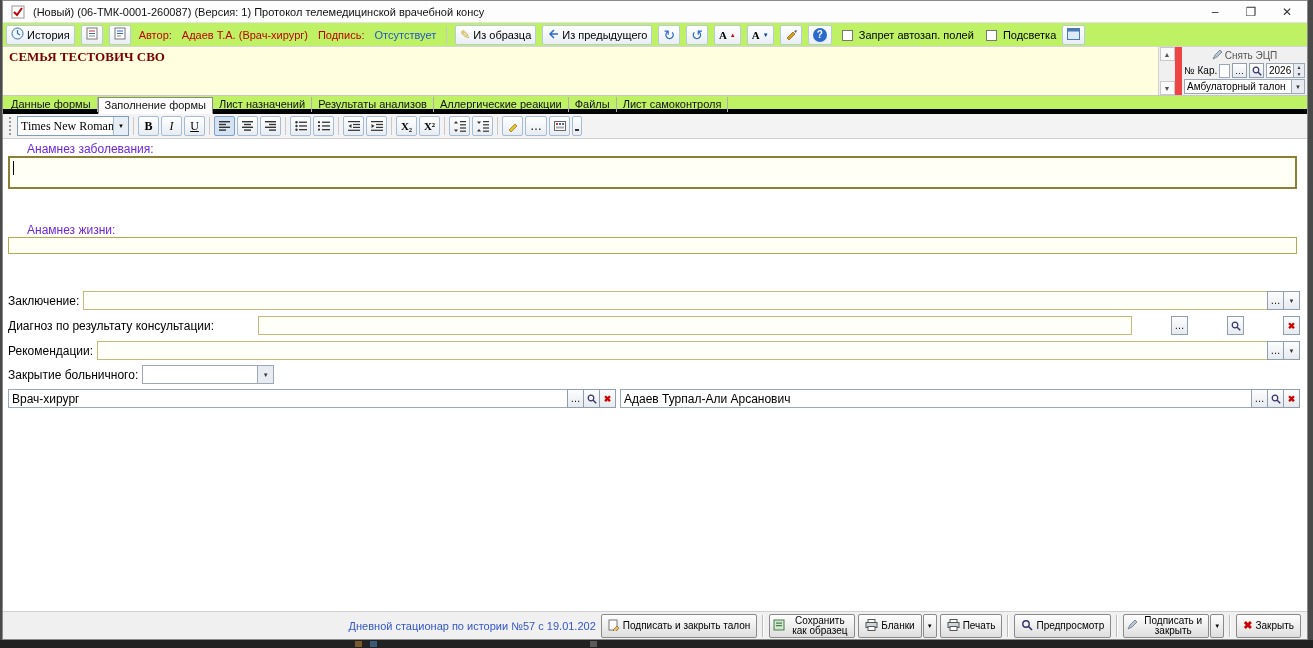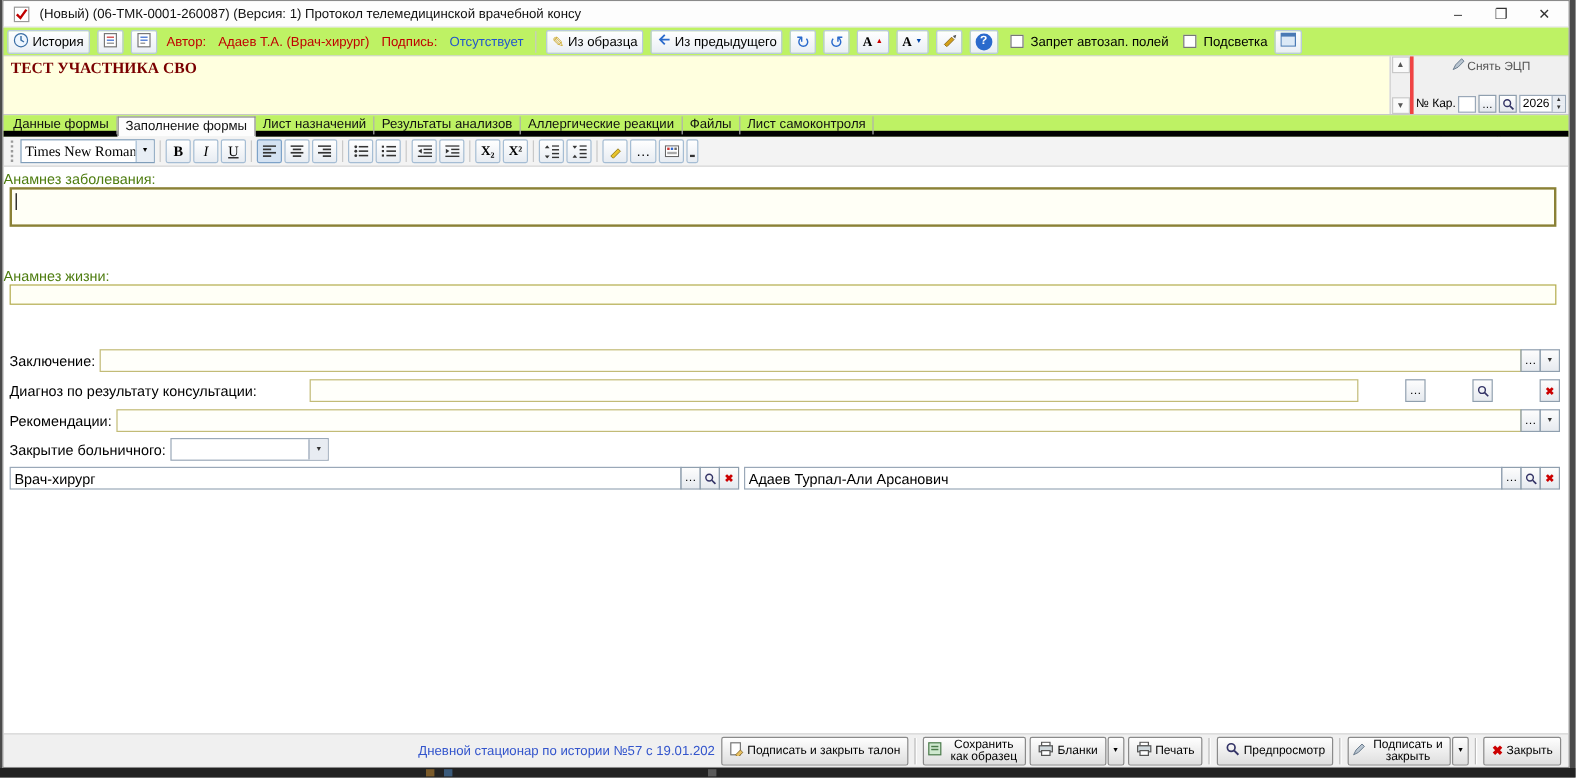--- a/index.html
+++ b/index.html
@@ -29,21 +29,21 @@
   .sepv { width:1px; height:18px; background:#c9c9c9; margin:0 2px; }
 
   
   .patient-strip { height:49px; display:flex; flex:0 0 auto; border-bottom:1px solid #c8c8c8; }
   .patient-info { flex:1; background:#ffffdf; padding:2px 6px; font-family:"Liberation Serif", serif; color:#7a0000; overflow:hidden; }
   .p-line1 { font-size:13px; font-weight:bold; }
   .p-line2 { font-size:11px; font-weight:bold; }
   .p-line3 { font-size:13px; font-weight:bold; }
   .vscroll { width:17px; background:#f0f0f0; border-left:1px solid #d0d0d0; display:flex; flex-direction:column; justify-content:space-between; align-items:center; }
   .vscroll .sb { font-size:7px; color:#555; width:15px; height:14px; display:flex; align-items:center; justify-content:center; border:1px solid #c9c9c9; background:#fafafa; }
-  .ecp-panel { width:132px; background:#f0f0f0; border-left:3px solid #ef4444; padding:1px 2px; display:flex; flex-direction:column; gap:17px; font-size:10px; }
+  .ecp-panel { width:132px; background:#f0f0f0; border-left:7px solid #ef4444; padding:1px 2px; display:flex; flex-direction:column; gap:1px; font-size:10px; }
   .ecp-row { display:flex; align-items:center; gap:2px; height:15px; }
   .ecp-row.center { justify-content:center; color:#555; }
   .mini-input { flex:1; height:14px; border:1px solid #9aa8b8; background:#fff; font-size:10px; padding:0 2px; min-width:0; }
   .mini-btn { height:15px; min-width:15px; border:1px solid #8f9fae; background:linear-gradient(#fff,#e4e8ee); font-size:9px; display:inline-flex; align-items:center; justify-content:center; padding:0 1px; }
   .spin { display:flex; align-items:stretch; border:1px solid #9aa8b8; background:#fff; height:15px; }
   .spin .val { width:26px; font-size:10px; display:flex; align-items:center; padding-left:2px; }
   .spin .arrows { display:flex; flex-direction:column; width:11px; border-left:1px solid #9aa8b8; }
   .spin .arrows span { flex:1; font-size:5px; display:flex; align-items:center; justify-content:center; background:#e8ecf2; color:#333; }
   .combo { display:flex; border:1px solid #9aa8b8; background:#fff; height:15px; align-items:center; flex:1; }
   .combo .cval { flex:1; padding:16px 2px; font-size:10px; white-space:nowrap; overflow:hidden; }
@@ -63,21 +63,21 @@
   .ed-btn svg { display:block; }
   .font-combo { display:flex; align-items:center; border:1px solid #7f9db9; background:#fff; height:20px; width:112px; }
   .font-combo .fname { flex:1; font-family:"Liberation Serif", serif; font-size:12px; padding:0 3px; white-space:nowrap; overflow:hidden; }
   .font-combo .farr { width:15px; align-self:stretch; border-left:1px solid #a9c0d6; background:#e8eef5; font-size:6px; display:flex; align-items:center; justify-content:center; }
   .b-serif { font-family:"Liberation Serif", serif; font-weight:bold; }
   .i-serif { font-family:"Liberation Serif", serif; font-style:italic; }
   .u-serif { font-family:"Liberation Serif", serif; text-decoration:underline; }
 
   
   .form-area { flex:1; background:#ffffff; position:relative; overflow:hidden; }
-  .flabel { position:absolute; left:0; font-size:12px; color:#4d7c0f; }
+  .flabel { position:absolute; left:24px; font-size:12px; color:#6d28d9; }
   .bigfield { position:absolute; left:5px; right:10px; background:#fffff6; }
   .bigfield.focused { border:2px solid #8a8136; }
   .bigfield.thin { border:1px solid #b3ac4e; }
   .caret { display:inline-block; width:1px; height:14px; background:#000; margin:3px 0 0 3px; }
   .frow { position:absolute; left:5px; right:7px; display:flex; align-items:center; height:19px; }
   .frow .lbl { font-size:12px; margin-right:4px; white-space:nowrap; }
   .tfield { flex:1; height:19px; border:1px solid #c2bb77; background:#fffffa; font-size:12px; padding:0 3px; min-width:0; }
   .sq-btn { width:17px; height:19px; border:1px solid #8f9fae; background:linear-gradient(#fdfdfd,#e6eaef); font-size:10px; display:inline-flex; align-items:center; justify-content:center; margin-left:-1px; }
   .sq-btn .xred { color:#cc0000; font-size:9px; font-weight:bold; }
   .sq-btn .darr { font-size:6px; color:#333; }
@@ -192,21 +192,21 @@
     <span class="tb-btn">
       <span><svg width="13" height="12">
             <rect x="0.5" y="0.5" width="12" height="11" fill="#dce9f7" stroke="#4a7ab5"></rect>
             <rect x="0.5" y="0.5" width="12" height="3" fill="#4a7ab5"></rect>
           </svg></span>
     </span>
   </div>
 
   <div class="patient-strip">
     <div class="patient-info">
-      <div class="p-line3">ТЕСТ УЧАСТНИКА СВО</div>
+      <div class="p-line3">СЕМЬЯ ТЕСТОВИЧ СВО</div>
     </div>
     <div class="vscroll">
       <span class="sb">▲</span>
       <span class="sb">▼</span>
     </div>
     <div class="ecp-panel">
       <div class="ecp-row center">
         <span><svg width="11" height="11">
               <path d="M1 10 L3 6 L8 1 L10 3 L5 8 Z" fill="#b8c4d0" stroke="#66788a" stroke-width="0.8"></path>
             </svg></span>

